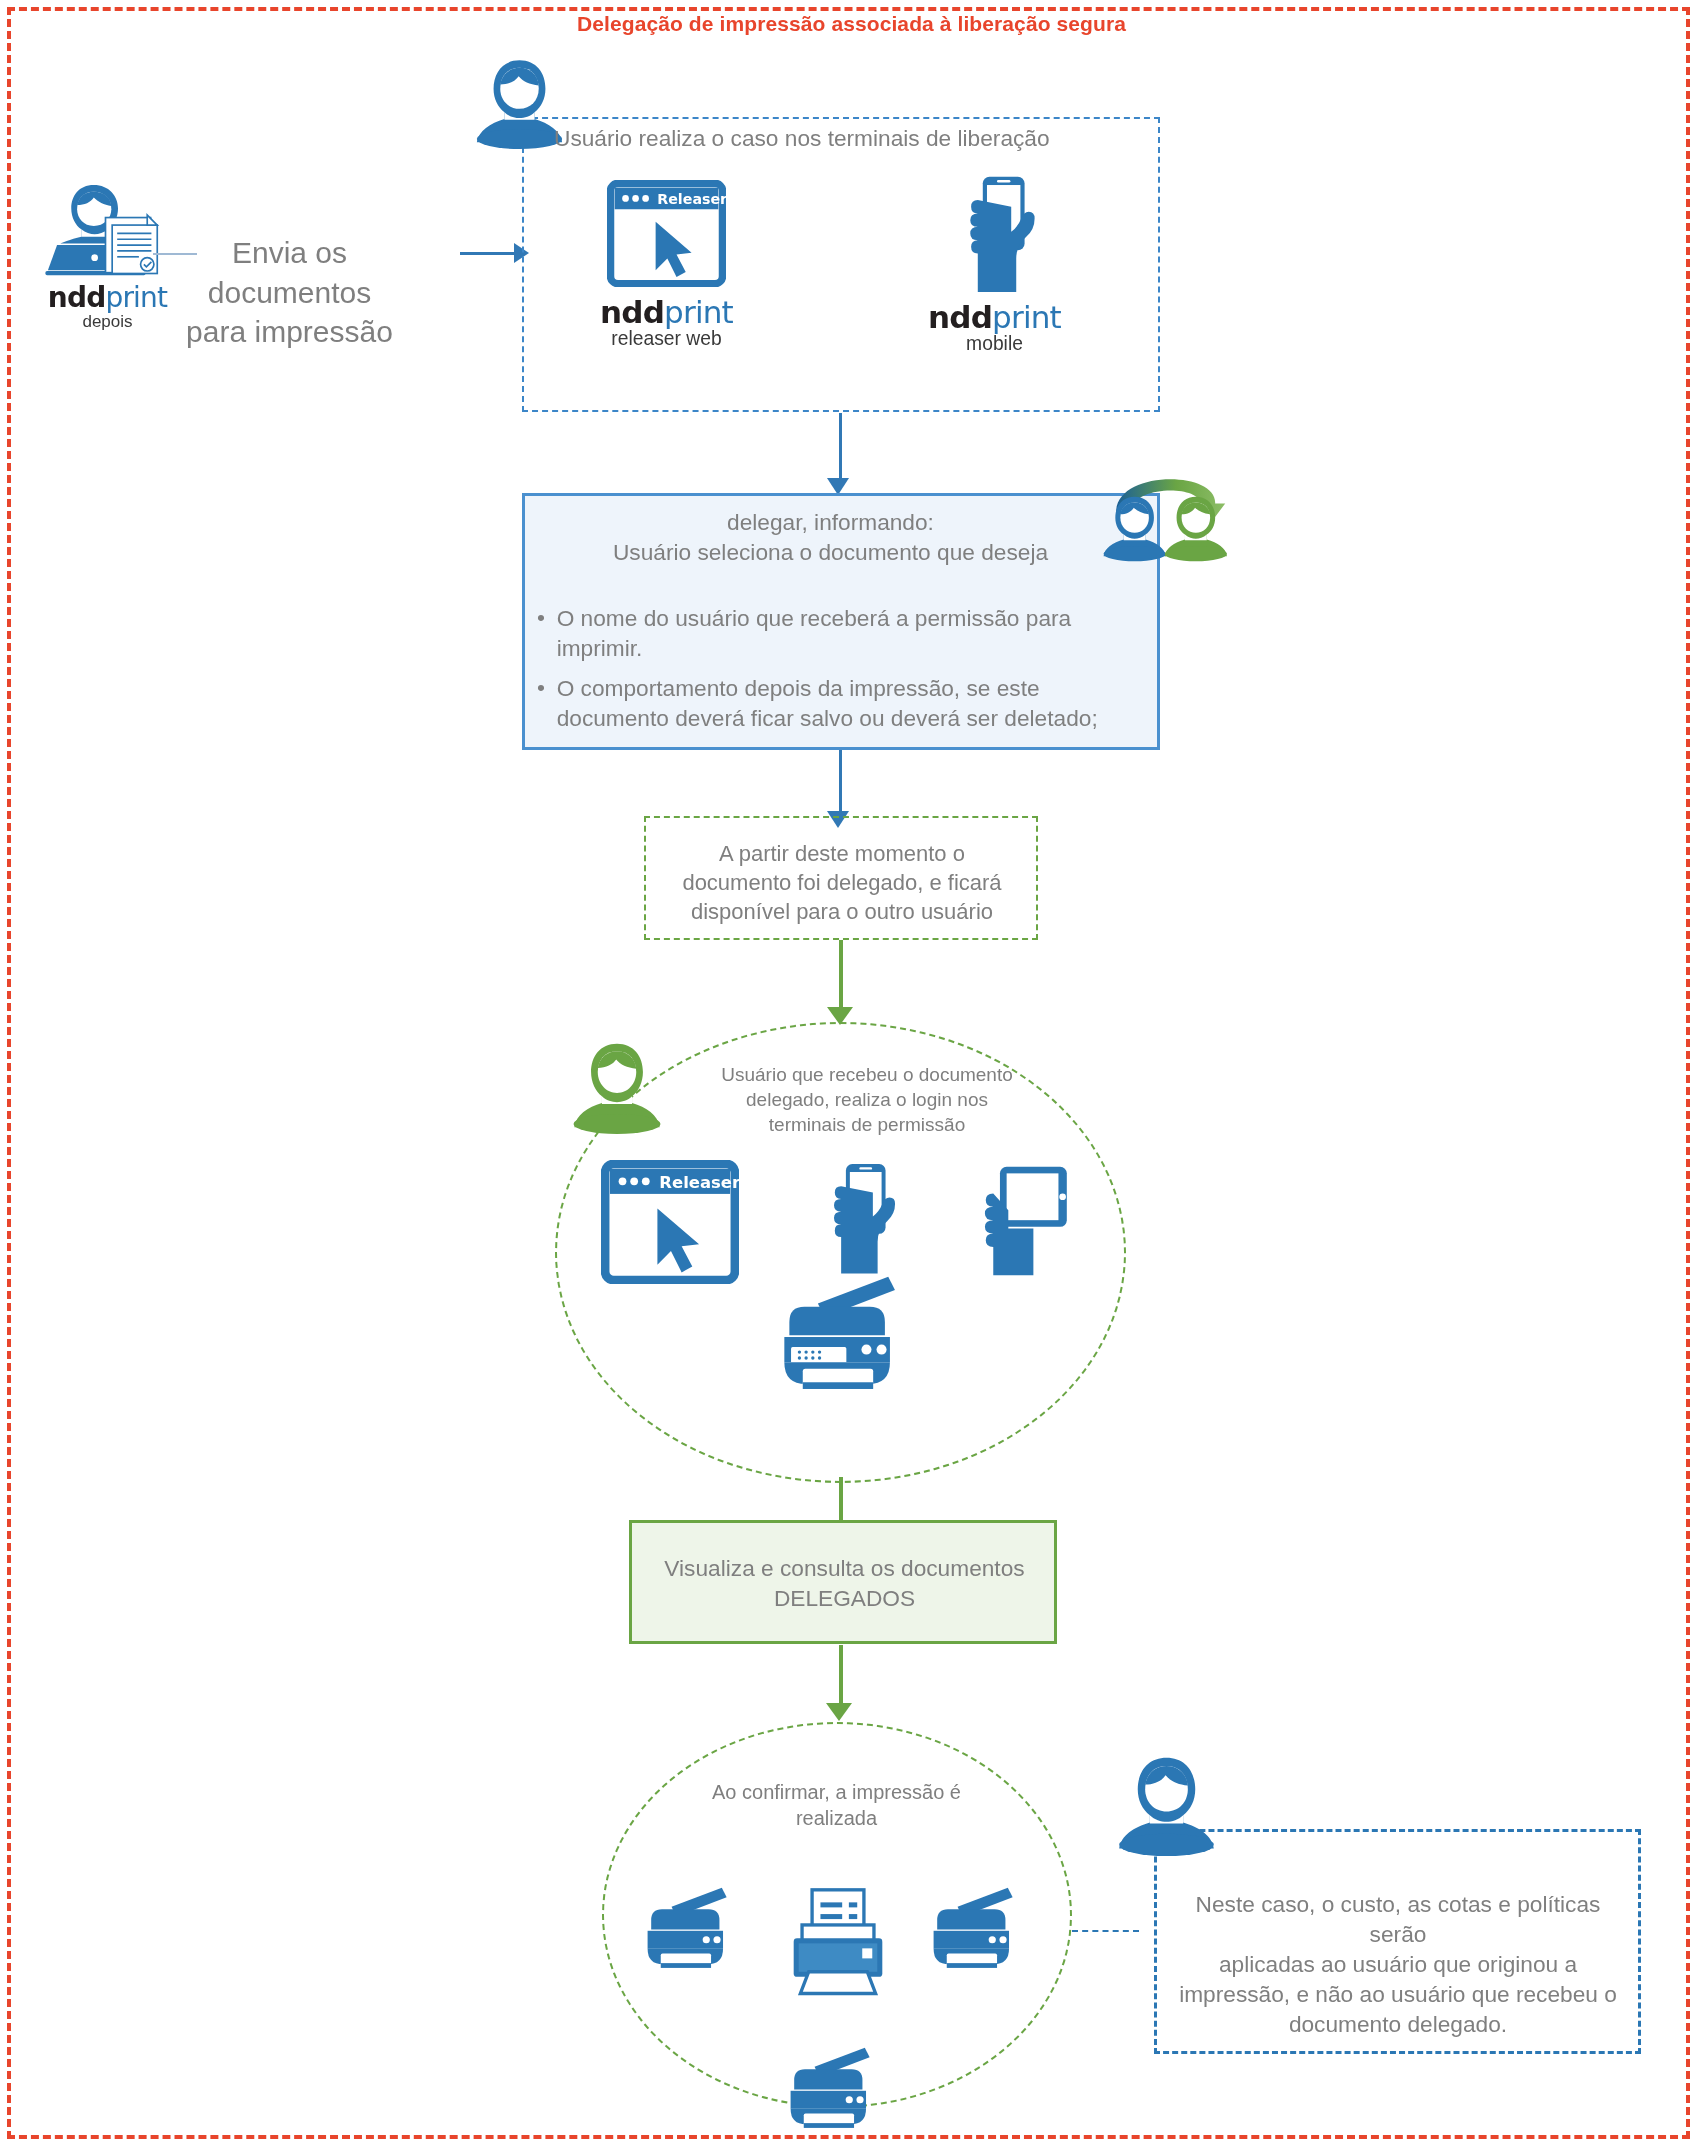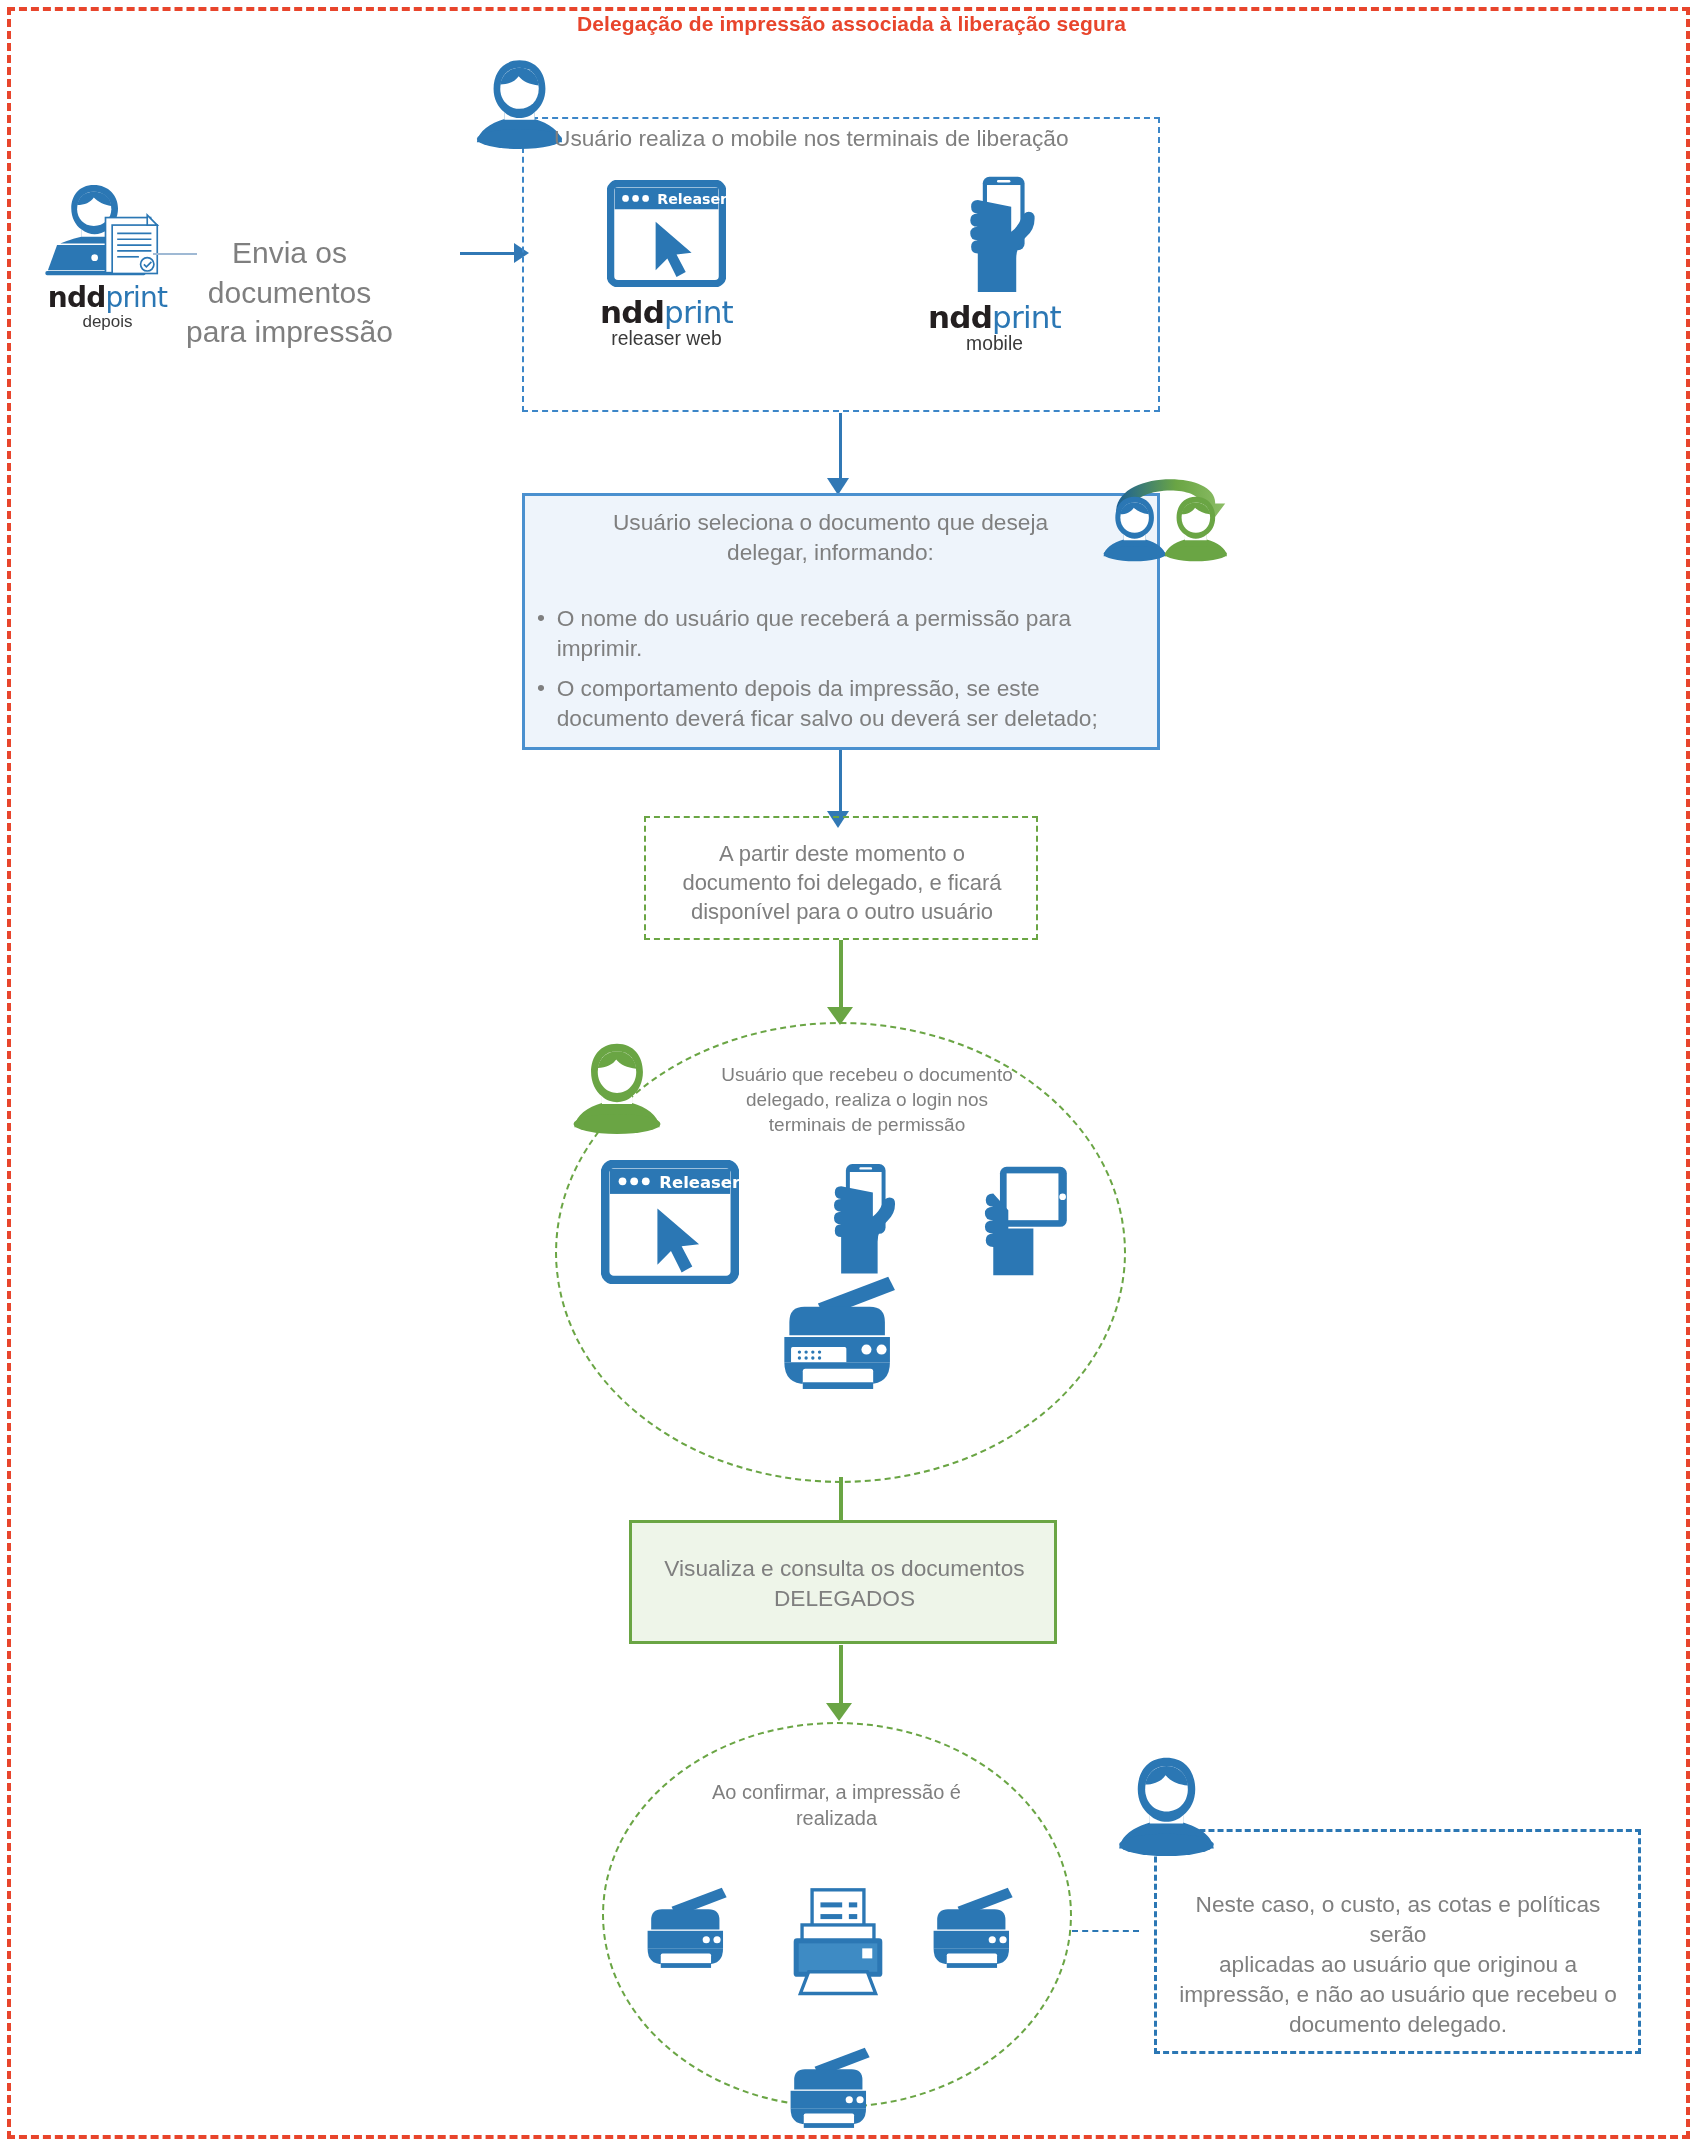--- a/index.html
+++ b/index.html
@@ -130,21 +130,21 @@
   <div style="position:absolute;left:475px;top:57px;">
     <svg width="89" height="92" viewBox="0 0 106 110">
       <path d="M53 4 C33 4 22 19 22 38 C22 50 27 60 35 66 L35 74 C18 79 4 88 2 102 L104 102 C102 88 88 79 71 74 L71 66 C79 60 84 50 84 38 C84 19 73 4 53 4 Z" fill="#2b77b4"></path>
       <path d="M53 13 C38 13 30 24 30 38 C30 52 40 62 53 62 C66 62 76 52 76 38 C76 24 68 13 53 13 Z" fill="#ffffff"></path>
       <path d="M30 33 C32 21 41 13 53 13 C66 13 75 22 76 34 C65 33 57 29 52 23 C48 29 40 33 30 33 Z" fill="#2b77b4"></path>
       <path d="M35 66 C40 71 47 73 53 73 C59 73 66 71 71 66 L71 75 L35 75 Z" fill="#ffffff"></path>
       <ellipse cx="53" cy="98" rx="51" ry="12" fill="#2b77b4"></ellipse>
     </svg>
   </div>
 
-  <div class="txt" style="position:absolute;left:554px;top:124px;width:604px;font-size:22.7px;">Usuário  realiza o mobile nos terminais de liberação</div>
+  <div class="txt" style="position:absolute;left:554px;top:124px;width:604px;font-size:22.7px;">Usuário  realiza o caso nos terminais de liberação</div>
 
   <div style="position:absolute;left:587px;top:180px;width:159px;">
     <div style="display:flex;justify-content:center;">
       <svg width="119" height="107" viewBox="0 0 142 128">
         <rect x="4" y="4" width="134" height="120" rx="9" fill="#ffffff" stroke="#2b77b4" stroke-width="9"></rect>
         <rect x="9" y="9" width="124" height="26" fill="#2b77b4"></rect>
         <circle cx="22" cy="22" r="4" fill="#ffffff"></circle>
           <circle cx="34" cy="22" r="4" fill="#ffffff"></circle>
           <circle cx="46" cy="22" r="4" fill="#ffffff"></circle>
         <text x="60" y="29" font-family="DejaVu Sans, sans-serif" font-size="17" font-weight="bold" fill="#ffffff">Releaser Web</text>
@@ -172,22 +172,22 @@
       <div class="ndd-sub" style="font-size:19.3px;margin-top:-1.7px;">mobile</div>
     </div>
   </div>
 
   <div class="vline-blue" style="left:839px;top:413px;height:72px;"></div>
   <div class="arrowdown-blue" style="left:827px;top:478px;"></div>
 
   <div class="box-solid-blue" style="left:522px;top:493px;width:638px;height:257px;"></div>
 
   <div class="txt center" style="position:absolute;left:537px;top:508px;width:587px;font-size:22.7px;">
+    <div>delegar, informando:</div>
     <div>Usuário seleciona o documento que deseja</div>
-    <div>delegar, informando:</div>
   </div>
 
   <div style="position:absolute;left:537px;top:604px;width:604px;">
     <div style="display:flex;gap:11.7px;margin-bottom:10px;">
       <span class="txt" style="font-size:22.7px;line-height:1.2;">•</span>
       <span class="txt" style="font-size:22.7px;"> O nome do usuário que receberá a permissão para imprimir.</span>
     </div>
     <div style="display:flex;gap:11.7px;">
       <span class="txt" style="font-size:22.7px;line-height:1.2;">•</span>
       <span class="txt" style="font-size:22.7px;"> O comportamento depois da impressão, se este documento deverá ficar salvo ou deverá ser deletado;</span>

